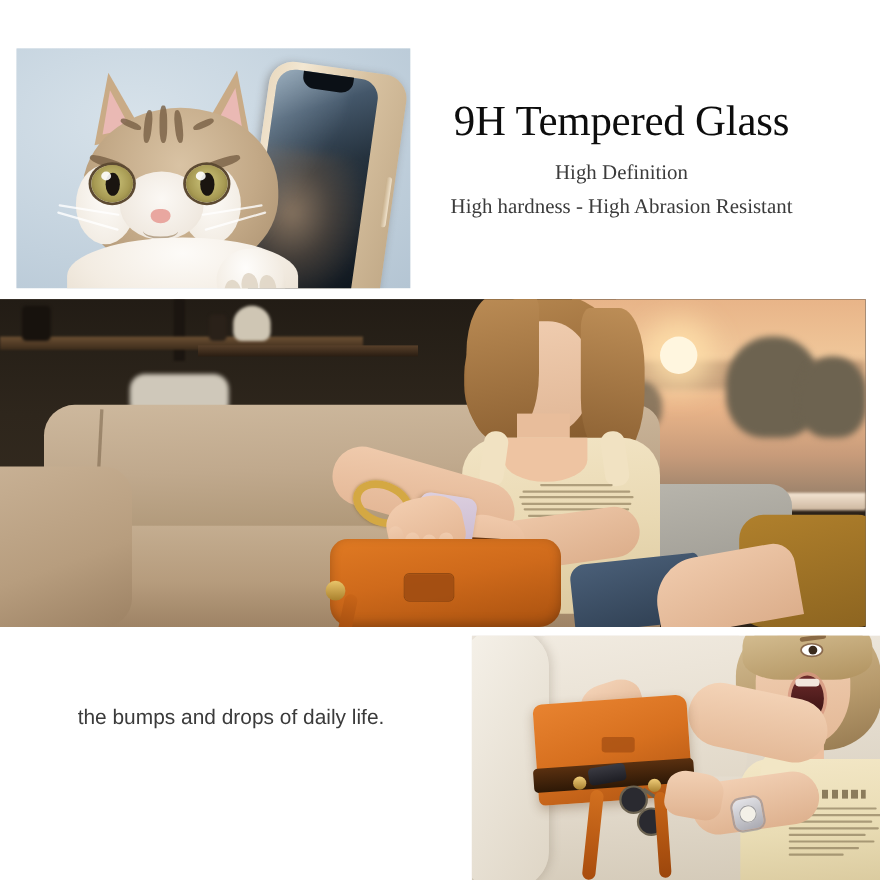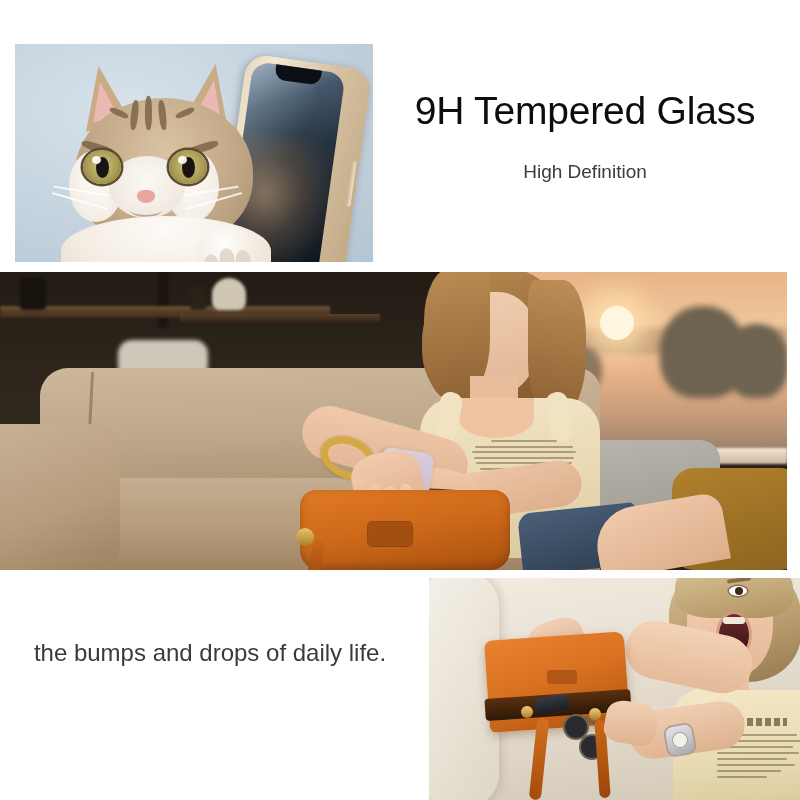--- a/index.html
+++ b/index.html
@@ -269,28 +269,28 @@
     background:linear-gradient(170deg,#f3d2b6,#debs);transform:rotate(10deg);}
   #panel-shock .s-handL{background:linear-gradient(170deg,#f3d2b6,#deb08d);}
   #panel-shock .watch{position:absolute;left:238px;top:148px;width:26px;height:28px;border-radius:7px;
     background:linear-gradient(165deg,#e6e6ea,#a8a8b0);transform:rotate(-10deg);
     box-shadow:0 0 0 2px rgba(140,140,150,.6);}
   #panel-shock .watch-face{position:absolute;left:5px;top:6px;width:16px;height:16px;border-radius:50%;
     background:#f3f0e8;box-shadow:0 0 0 1px #9a9a9f inset;}
 
   
   .txt{position:absolute;text-align:center;}
-  #head-1{left:380px;top:88px;width:410px;}
+  #head-1{left:360px;top:88px;width:410px;font-family:Liberation Serif, serif;}
   #head-1 .h{font-size:39px;line-height:46px;color:#0d0d0d;font-weight:400;letter-spacing:-.2px;}
-  #head-1 .s1{font-size:19px;line-height:26px;color:#3b3b3b;margin-top:25px;}
+  #head-1 .s1{font-size:19px;line-height:26px;color:#3b3b3b;margin-top:11px;}
   #head-1 .s2{font-size:19px;line-height:26px;color:#3b3b3b;margin-top:5px;}
   #head-2{left:18px;top:636px;width:384px;}
   #head-2 .h{font-size:39px;line-height:46px;color:#0d0d0d;font-weight:400;letter-spacing:-.2px;}
   #head-2 .s1{font-size:19px;line-height:26px;color:#3b3b3b;margin-top:10px;}
-  #head-2 .s2{font-size:24px;line-height:26px;color:#3b3b3b;margin-top:4px;}
+  #head-2 .s2{font-size:19px;line-height:26px;color:#3b3b3b;margin-top:4px;}
 </style>
 </head>
 <body>
 
 <div class="stage">
 
   <div class="panel" id="panel-cat">
     <div class="wall"></div>
 
     <div class="phone">
@@ -467,19 +467,20 @@
     <div class="s-armL"></div>
     <div class="s-handL"></div>
     <div class="watch">
       <div class="watch-face"></div>
     </div>
   </div>
 
   <div class="txt" id="head-1">
     <div class="h">9H Tempered Glass</div>
     <div class="s1">High Definition</div>
+    <div class="s2">High hardness - High Abrasion Resistant</div>
   </div>
 
   <div class="txt" id="head-2">
     <div class="s2">the bumps and drops of daily life.</div>
   </div>
 
 </div>
 
 </body></html>

